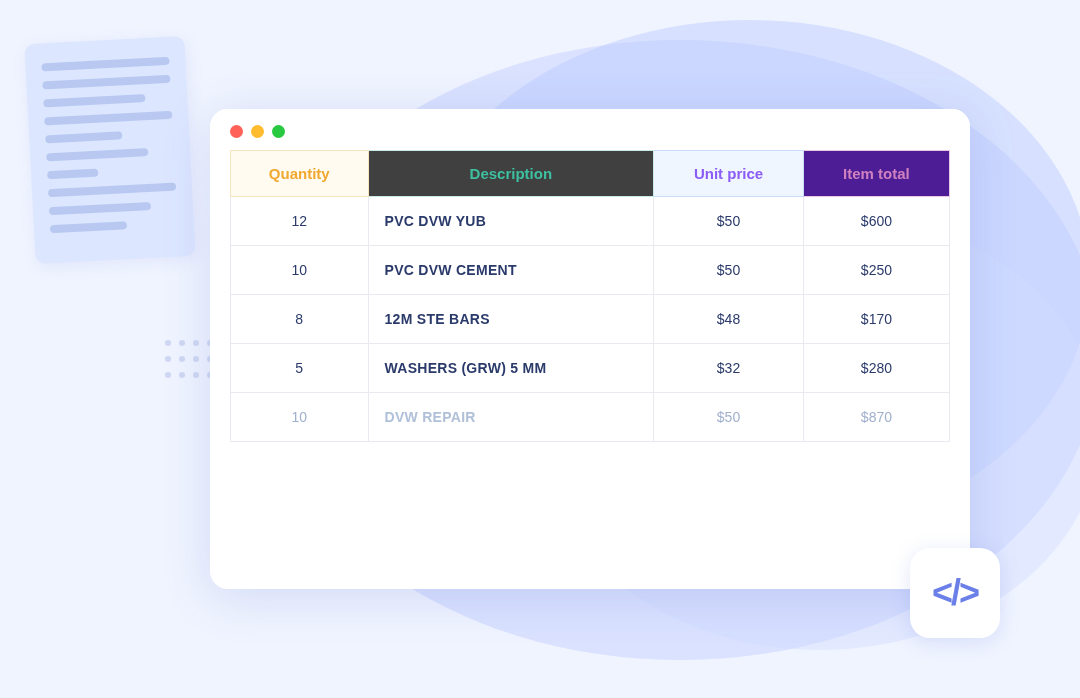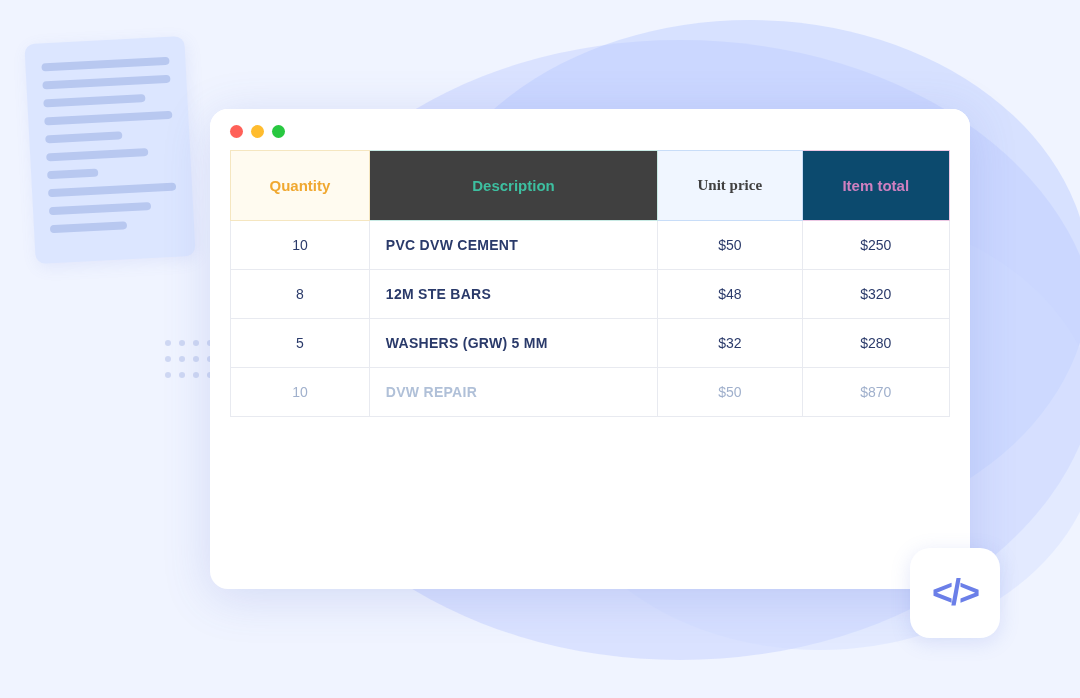--- a/index.html
+++ b/index.html
@@ -111,49 +111,48 @@
     .table-wrapper {
       padding: 0 20px 30px;
     }
 
     table {
       width: 100%;
       border-collapse: collapse;
     }
 
     th {
-      padding: 26px 16px;
+      padding: 14px 16px;
       font-size: 15px;
       font-weight: 600;
       text-align: center;
       border: 1px solid #e8eaf0;
     }
 
     th.quantity-header {
       color: #f0a830;
       background: #fffbf0;
       border-color: #f5e6c0;
     }
 
     th.description-header {
       color: #3dbfa0;
       background: #404040;
       border-color: #c8eae4;
     }
 
     th.unit-price-header {
-      color: #404040;
+      color: #8b5cf6;
       background: #f0f6ff;
       border-color: #c8ddf8;
-      font-family: Liberation Serif, serif;
     }
 
     th.item-total-header {
       color: #d080c0;
-      background: #0c4a6e;
+      background: #4c1d95;
       border-color: #ecc8e4;
     }
 
     td {
       padding: 16px 16px;
       text-align: center;
       border: 1px solid #e8eaf0;
       color: #2a3a6a;
       font-size: 14px;
     }
@@ -254,31 +253,37 @@
     <table>
       <thead>
         <tr>
           <th class="quantity-header">Quantity</th>
           <th class="description-header">Description</th>
           <th class="unit-price-header">Unit price</th>
           <th class="item-total-header">Item total</th>
         </tr>
       </thead>
       <tbody id="table-body">
+      <tr>
+            <td>12</td>
+            <td class="description-cell">PVC DVW YUB</td>
+            <td>$50</td>
+            <td>$600</td>
+          </tr>
           <tr>
             <td>10</td>
             <td class="description-cell">PVC DVW CEMENT</td>
             <td>$50</td>
             <td>$250</td>
           </tr>
           <tr>
             <td>8</td>
             <td class="description-cell">12M STE BARS</td>
             <td>$48</td>
-            <td>$320</td>
+            <td>$170</td>
           </tr>
           <tr>
             <td>5</td>
             <td class="description-cell">WASHERS (GRW) 5 MM</td>
             <td>$32</td>
             <td>$280</td>
           </tr>
           <tr class="faded">
             <td>10</td>
             <td class="description-cell">DVW REPAIR</td>

